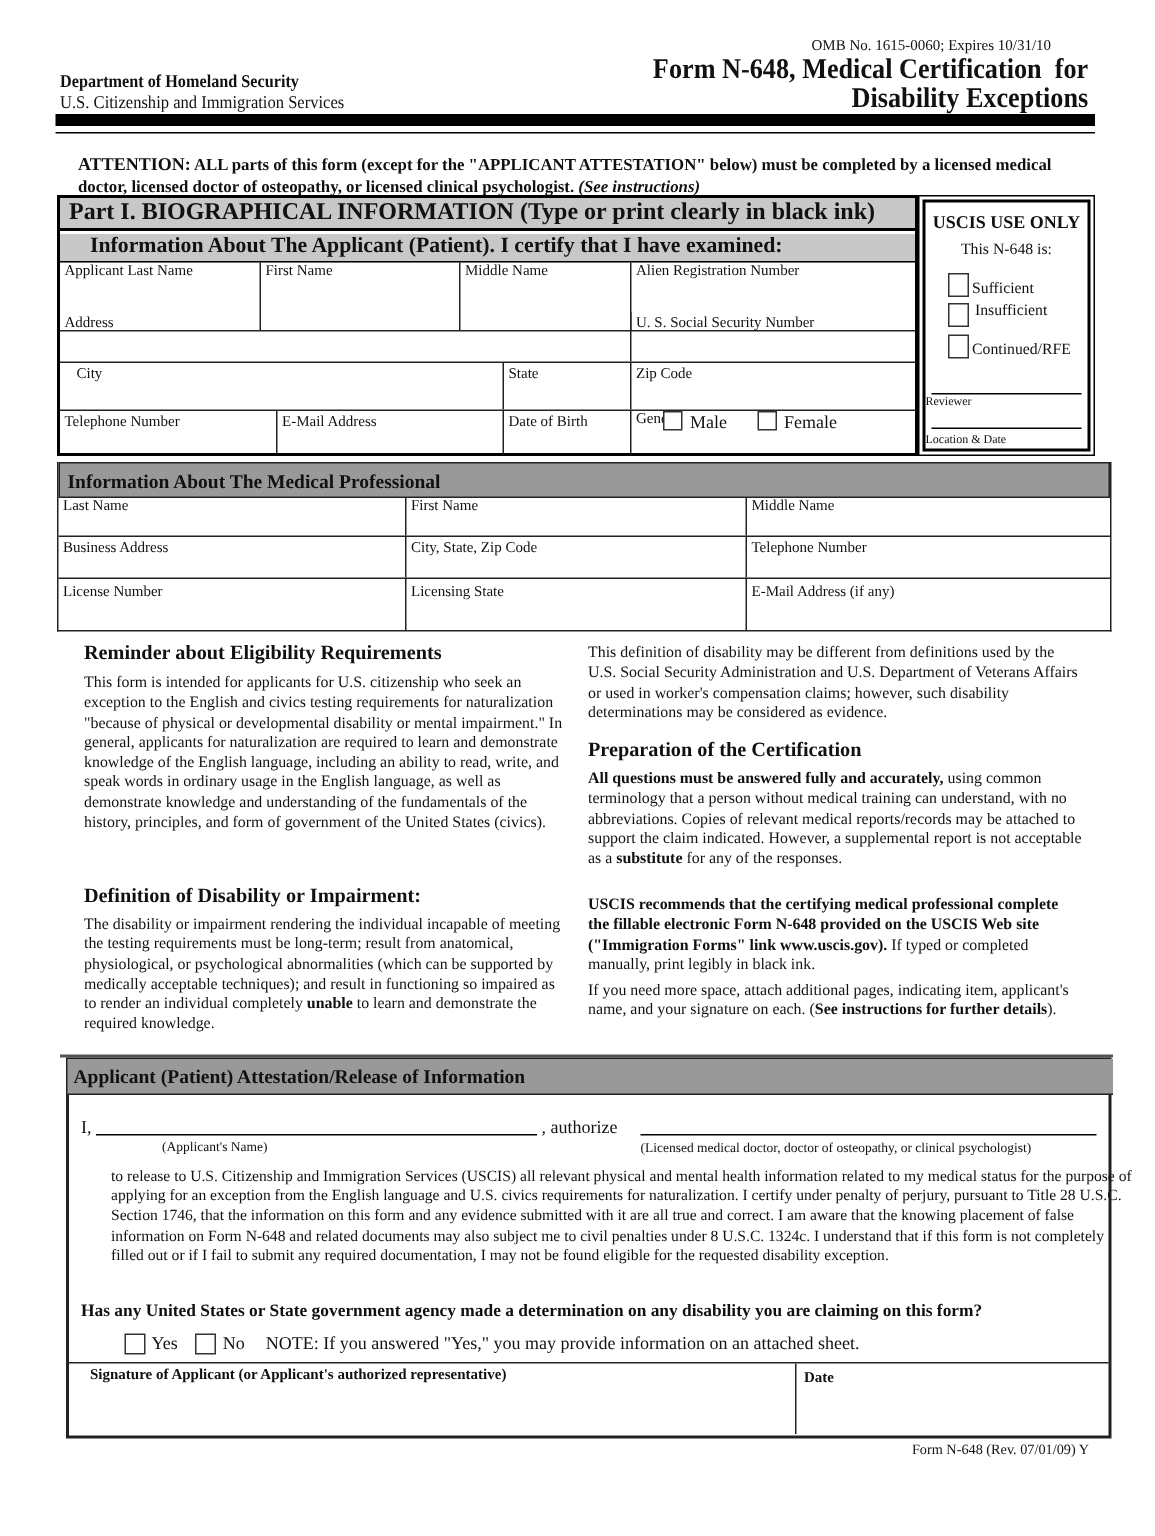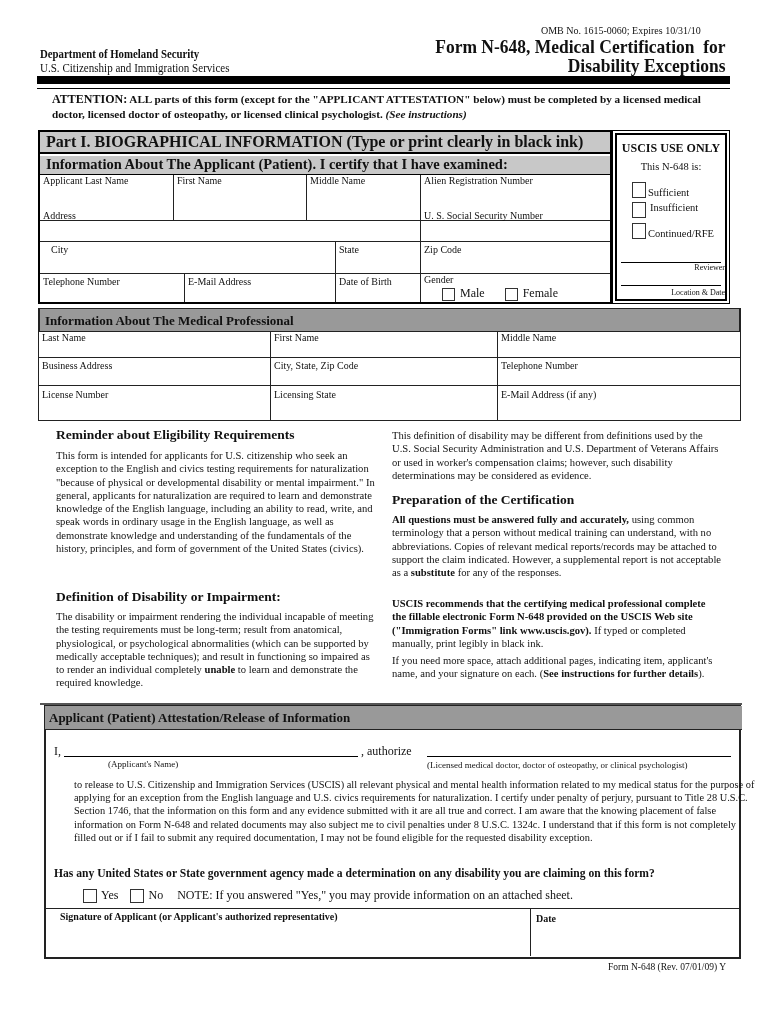--- a/index.html
+++ b/index.html
@@ -7,42 +7,42 @@
   body { font-family: "Liberation Serif", "DejaVu Serif", serif; color: #111; position: relative; }
   .abs { position: absolute; }
 
   
   .omb { left: 541px; top: 25px; font-size: 10px; }
   .form-title { right: 44px; top: 37px; font-size: 19px; font-weight: bold; text-align: right; line-height: 19px; transform: scaleX(0.92); transform-origin: right top; }
   .dept { left: 40px; top: 47px; font-size: 12px; font-weight: bold; transform: scaleX(0.9); transform-origin: left top; }
   .agency { left: 40px; top: 61px; font-size: 12px; transform: scaleX(0.92); transform-origin: left top; }
   .thick-bar { left: 37px; top: 76px; width: 693px; height: 8px; background: #000; }
   .thin-bar { left: 37px; top: 88px; width: 693px; height: 1px; background: #000; }
-  .attention { left: 52px; top: 92px; width: 680px; font-size: 11.2px; font-weight: bold; line-height: 15px; }
+  .attention { left: 52px; top: 102px; width: 680px; font-size: 11.2px; font-weight: bold; line-height: 15px; }
   .attention .lead { font-size: 12px; }
   .attention i { font-style: italic; }
 
   
   .part1 { left: 38px; top: 130px; width: 574px; height: 174px; border: 2px solid #000; }
   .part1-head { position:absolute; left:0; top:0; width:570px; height:22px; background:#c8c8c8; border-bottom:2px solid #000; font-size:16px; font-weight:bold; padding:1px 6px; white-space:nowrap; }
-  .applicant-head { position:absolute; left:0; top:24px; width:570px; height:19px; background:#c8c8c8; font-size:14.5px; font-weight:bold; padding:0 6px; white-space:nowrap; border-bottom:1px solid #000; }
+  .applicant-head { position:absolute; left:0; top:24px; width:570px; height:19px; background:#c8c8c8; font-size:14.5px; font-weight:bold; padding:0 20px; white-space:nowrap; border-bottom:1px solid #000; }
   .row { position:absolute; left:0; width:570px; border-bottom:1px solid #222; }
   .cell { position:absolute; top:0; height:100%; border-left:1px solid #222; font-size:10px; padding:0 3px; }
   .cell.first { border-left:none; }
   .checkbox { display:inline-block; width:13px; height:13px; border:1px solid #333; vertical-align:middle; background:#fff; }
 
   
   .uscis { left: 612px; top: 130px; width: 118px; height: 174px; border: 1px solid #000; }
   .uscis-inner { position:absolute; left:2px; top:2px; right:2px; bottom:2px; border:2px solid #000; }
   .uscis-title { position:absolute; left:0; width:100%; top:6px; text-align:center; font-weight:bold; font-size:12px; }
   .uscis-sub { position:absolute; left:0; width:100%; top:26px; text-align:center; font-size:10.5px; }
   .uscis-opt { position:absolute; left:15px; font-size:10.5px; display:flex; align-items:center; }
   .uscis-opt .checkbox { width:14px; height:16px; margin-right:2px; }
   .sig-line { position:absolute; left:4px; right:4px; height:1px; background:#000; }
-  .sig-label { position:absolute; left:0; width:100%; text-align:right; font-size:8px; }
+  .sig-label { position:absolute; left:0; width:100%; text-align:left; font-size:8px; }
 
   
   .med { left: 38px; top: 308px; width: 703px; height: 113px; border: 1px solid #222; border-top:none;}
   .med-head { position:absolute; left:0; top:0; width:701px; height:24px; background:#999; border:1px solid #222; font-size:13px; font-weight:bold; padding:4px 5px; }
 
   
   .sec-title { font-weight:bold; font-size:13.5px; }
   .para { font-size:10.6px; line-height:13.3px; }
   .left-col { left: 56px; width: 320px; }
   .right-col { left: 392px; width: 330px; }
@@ -97,21 +97,21 @@
     <div class="cell" style="left:295px;width:85px;padding-top:2px;"><span>State</span></div>
     <div class="cell" style="left:380px;width:190px;padding-top:2px;"><span>Zip Code</span></div>
   </div>
 
   <div class="row" style="top:142px;height:28px;border-bottom:none;">
     <div class="cell first" style="left:0;width:144px;padding-top:2px;"><span>Telephone Number</span></div>
     <div class="cell" style="left:144px;width:151px;padding-top:2px;"><span>E-Mail Address</span></div>
     <div class="cell" style="left:295px;width:85px;padding-top:2px;"><span>Date of Birth</span></div>
     <div class="cell" style="left:380px;width:210px;padding-top:0;">
       <div>Gender</div>
-      <div style="position:absolute;left:21px;top:12px;font-size:12px;display:flex;align-items:flex-end;white-space:nowrap;">
+      <div style="position:absolute;left:21px;top:0;font-size:12px;display:flex;align-items:flex-start;white-space:nowrap;">
         <span class="checkbox"></span>
         <span style="margin-left:5px;margin-right:20px;">Male</span>
         <span class="checkbox"></span>
         <span style="margin-left:5px;">Female</span>
       </div>
     </div>
   </div>
 </div>
 
 <div class="abs uscis">

